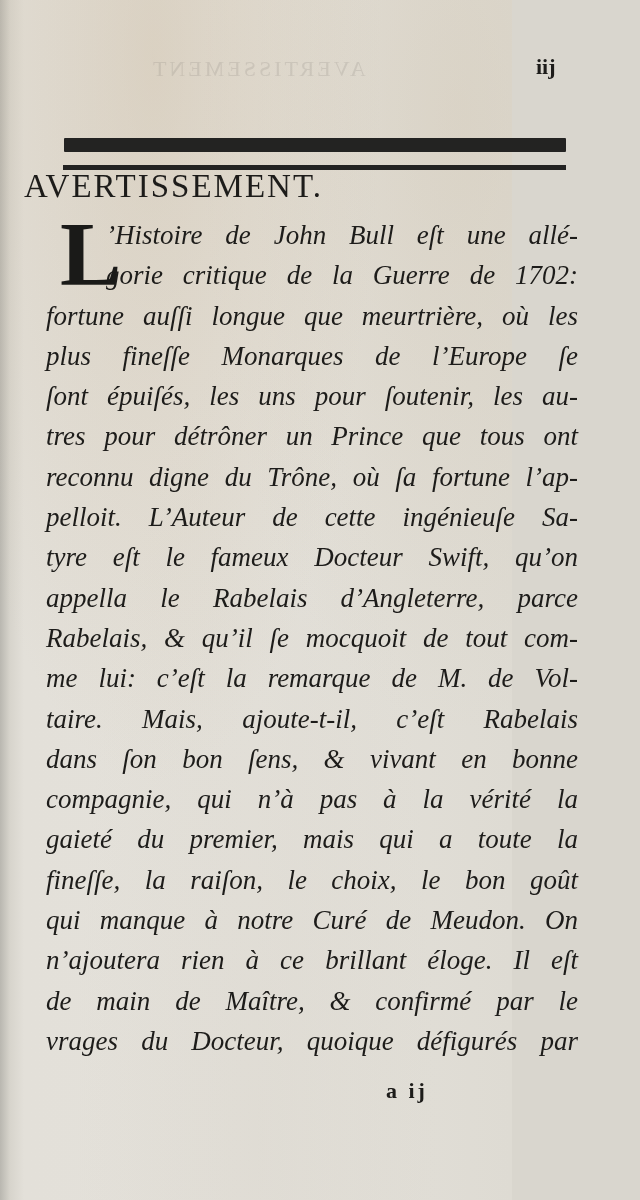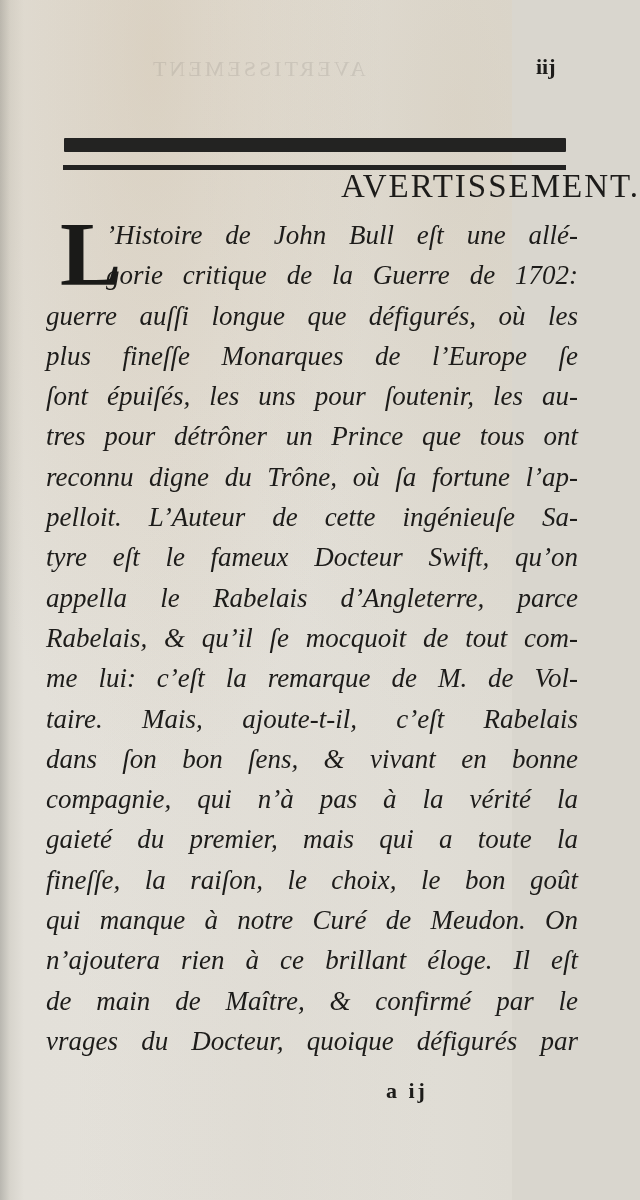--- a/index.html
+++ b/index.html
@@ -49,21 +49,21 @@
       top: 165px;
       width: 503px;
       height: 5px;
       background: #232322;
     }
     .title {
       position: absolute;
       top: 168px;
       left: 0;
       width: 640px;
-      text-align: right;
+      text-align: left;
       font-family: "Liberation Serif", serif;
       font-size: 33px;
       letter-spacing: 2px;
       color: #1d1c1a;
       padding-left: 24px;
       box-sizing: border-box;
     }
     .drop-cap {
       position: absolute;
       left: 60px;
@@ -127,21 +127,21 @@
   <div class="rule-thick"></div>
   <div class="rule-thin"></div>
 
   <div class="title">AVERTISSEMENT.</div>
 
   <div class="drop-cap">L</div>
 
   <div class="body-lines">
     <span class="line indent">’Histoire de John Bull eſt une allé-</span>
     <span class="line indent">gorie critique de la Guerre de 1702:</span>
-    <span class="line">guerre auſſi longue que défigurés, où les</span>
+    <span class="line">fortune auſſi longue que meurtrière, où les</span>
     <span class="line">plus fineſſe Monarques de l’Europe ſe</span>
     <span class="line">ſont épuiſés, les uns pour ſoutenir, les au-</span>
     <span class="line">tres pour détrôner un Prince que tous ont</span>
     <span class="line">reconnu digne du Trône, où ſa fortune l’ap-</span>
     <span class="line">pelloit.  L’Auteur de cette ingénieuſe Sa-</span>
     <span class="line">tyre eſt le fameux Docteur Swift, qu’on</span>
     <span class="line">appella le Rabelais d’Angleterre, parce</span>
     <span class="line">Rabelais, &amp; qu’il ſe mocquoit de tout com-</span>
     <span class="line">me lui: c’eſt la remarque de M. de Vol-</span>
     <span class="line">taire.  Mais, ajoute-t-il, c’eſt Rabelais</span>

